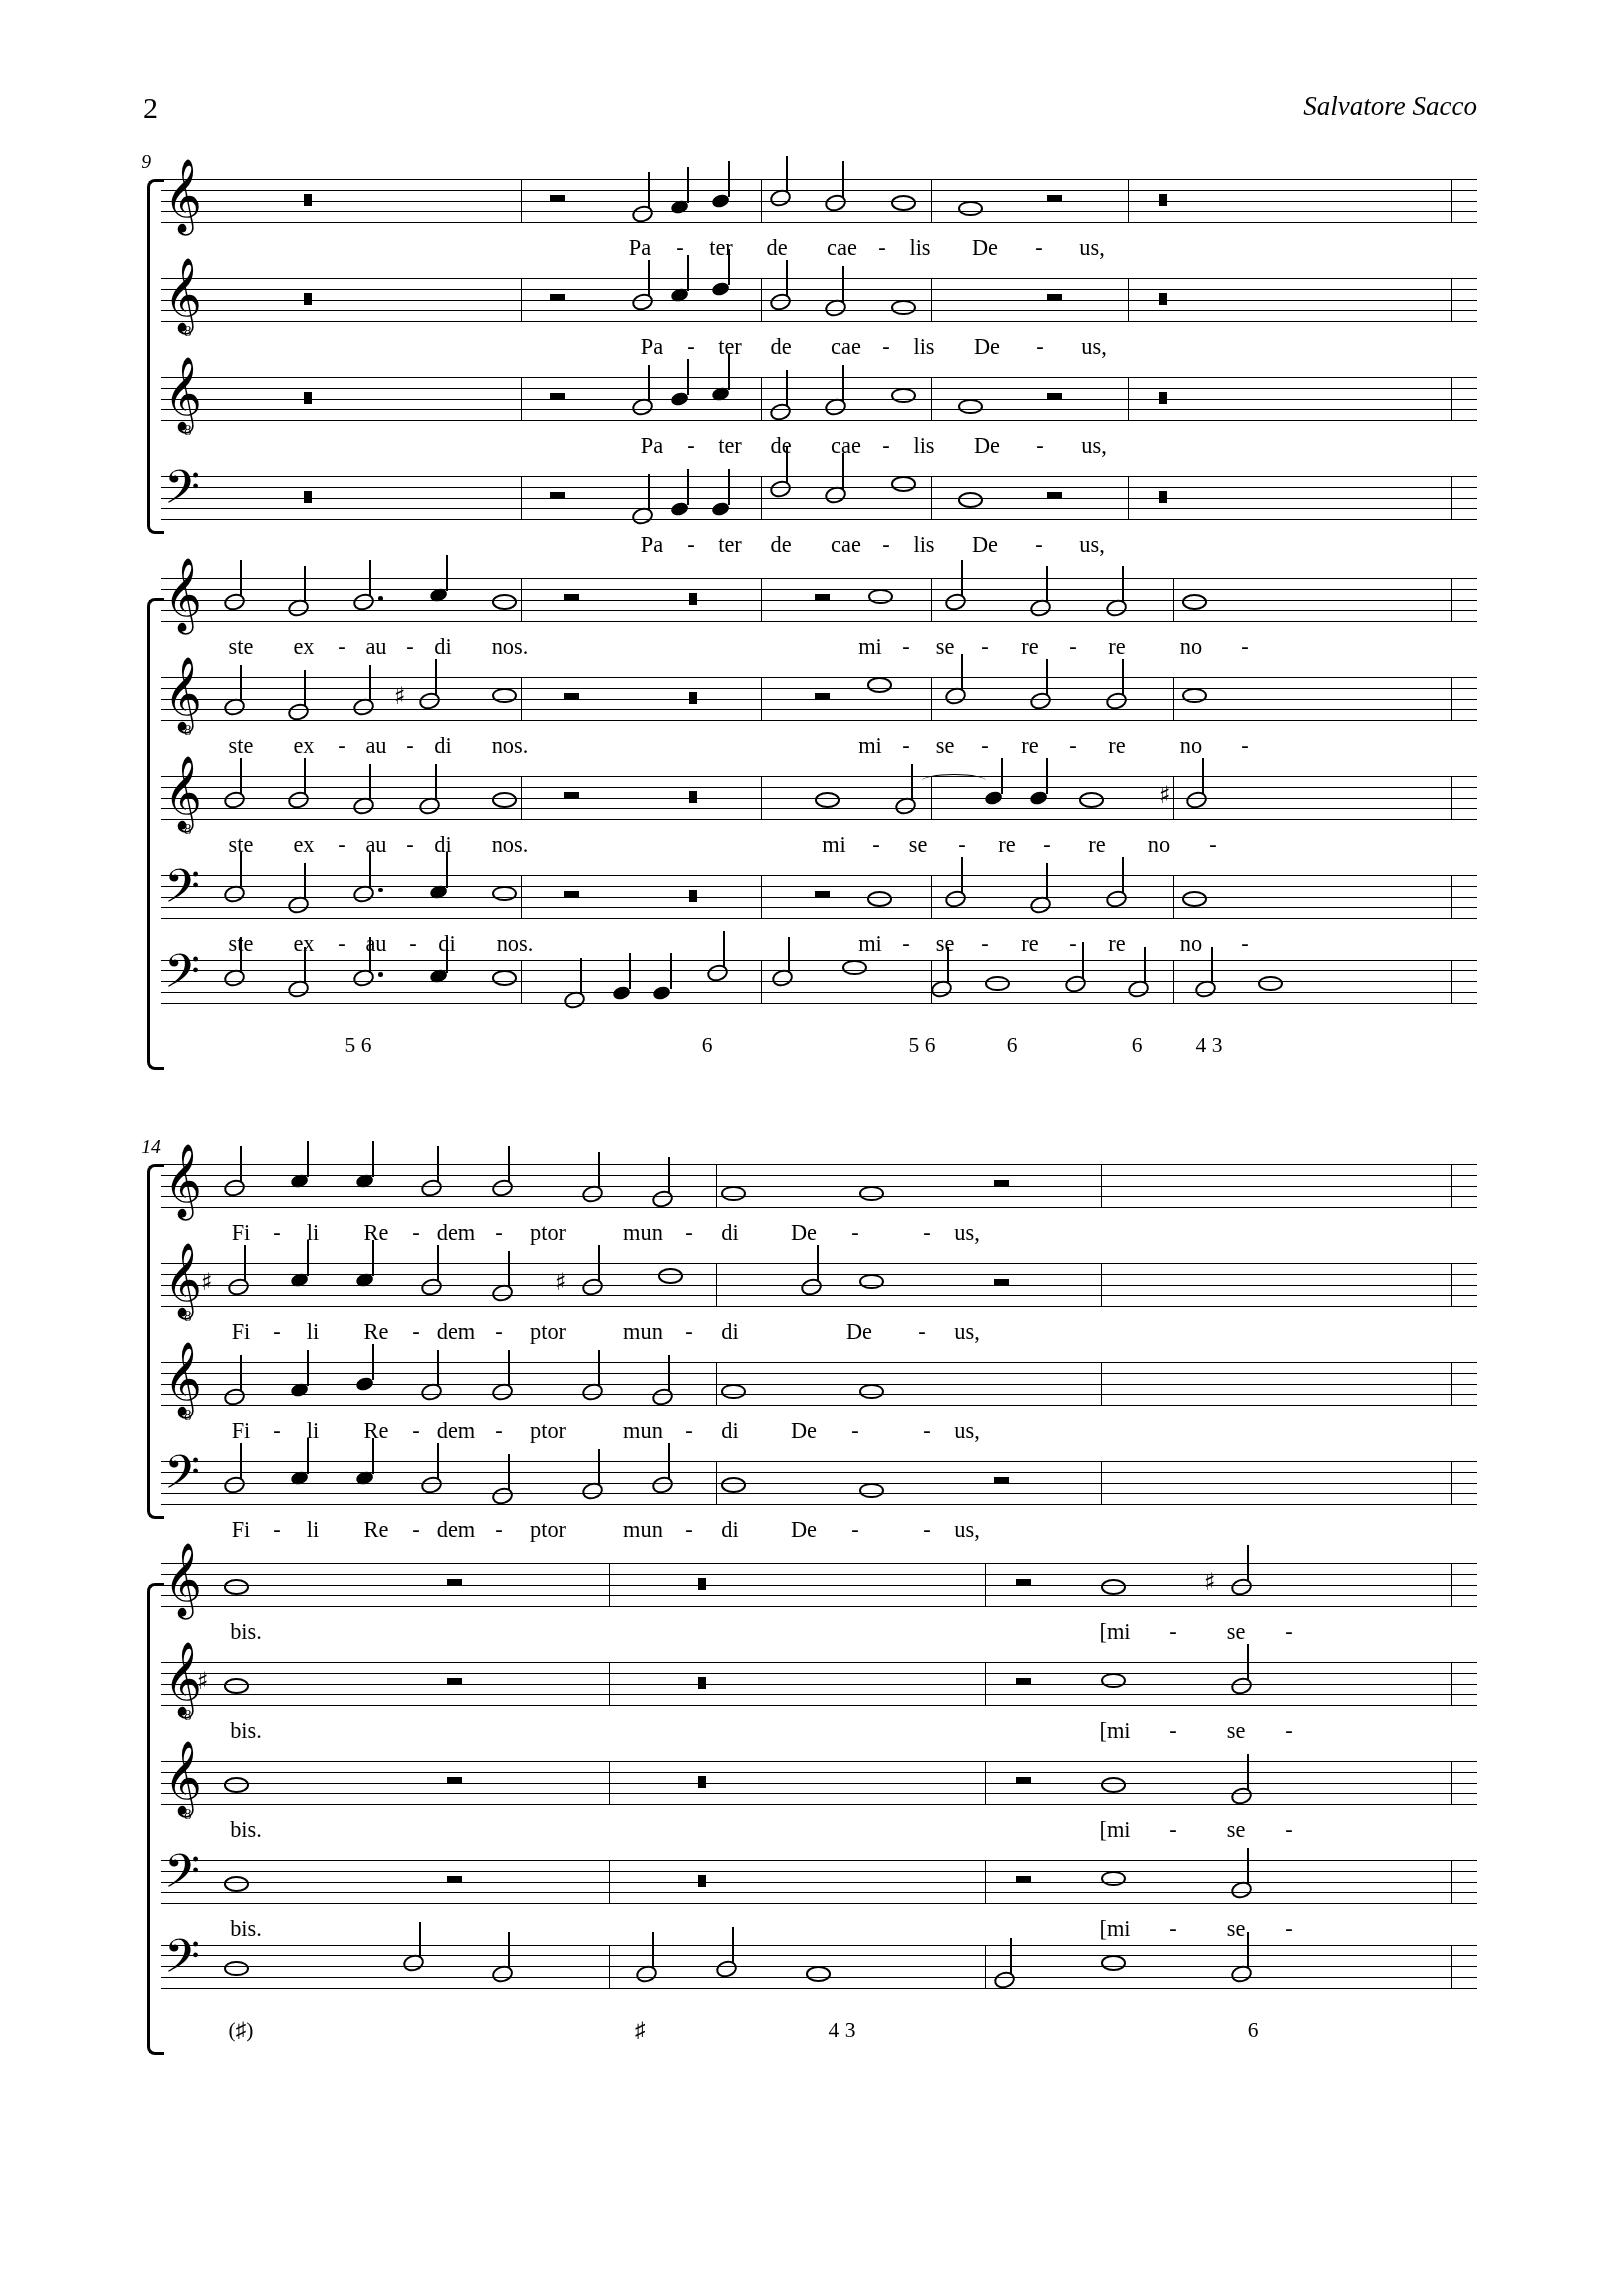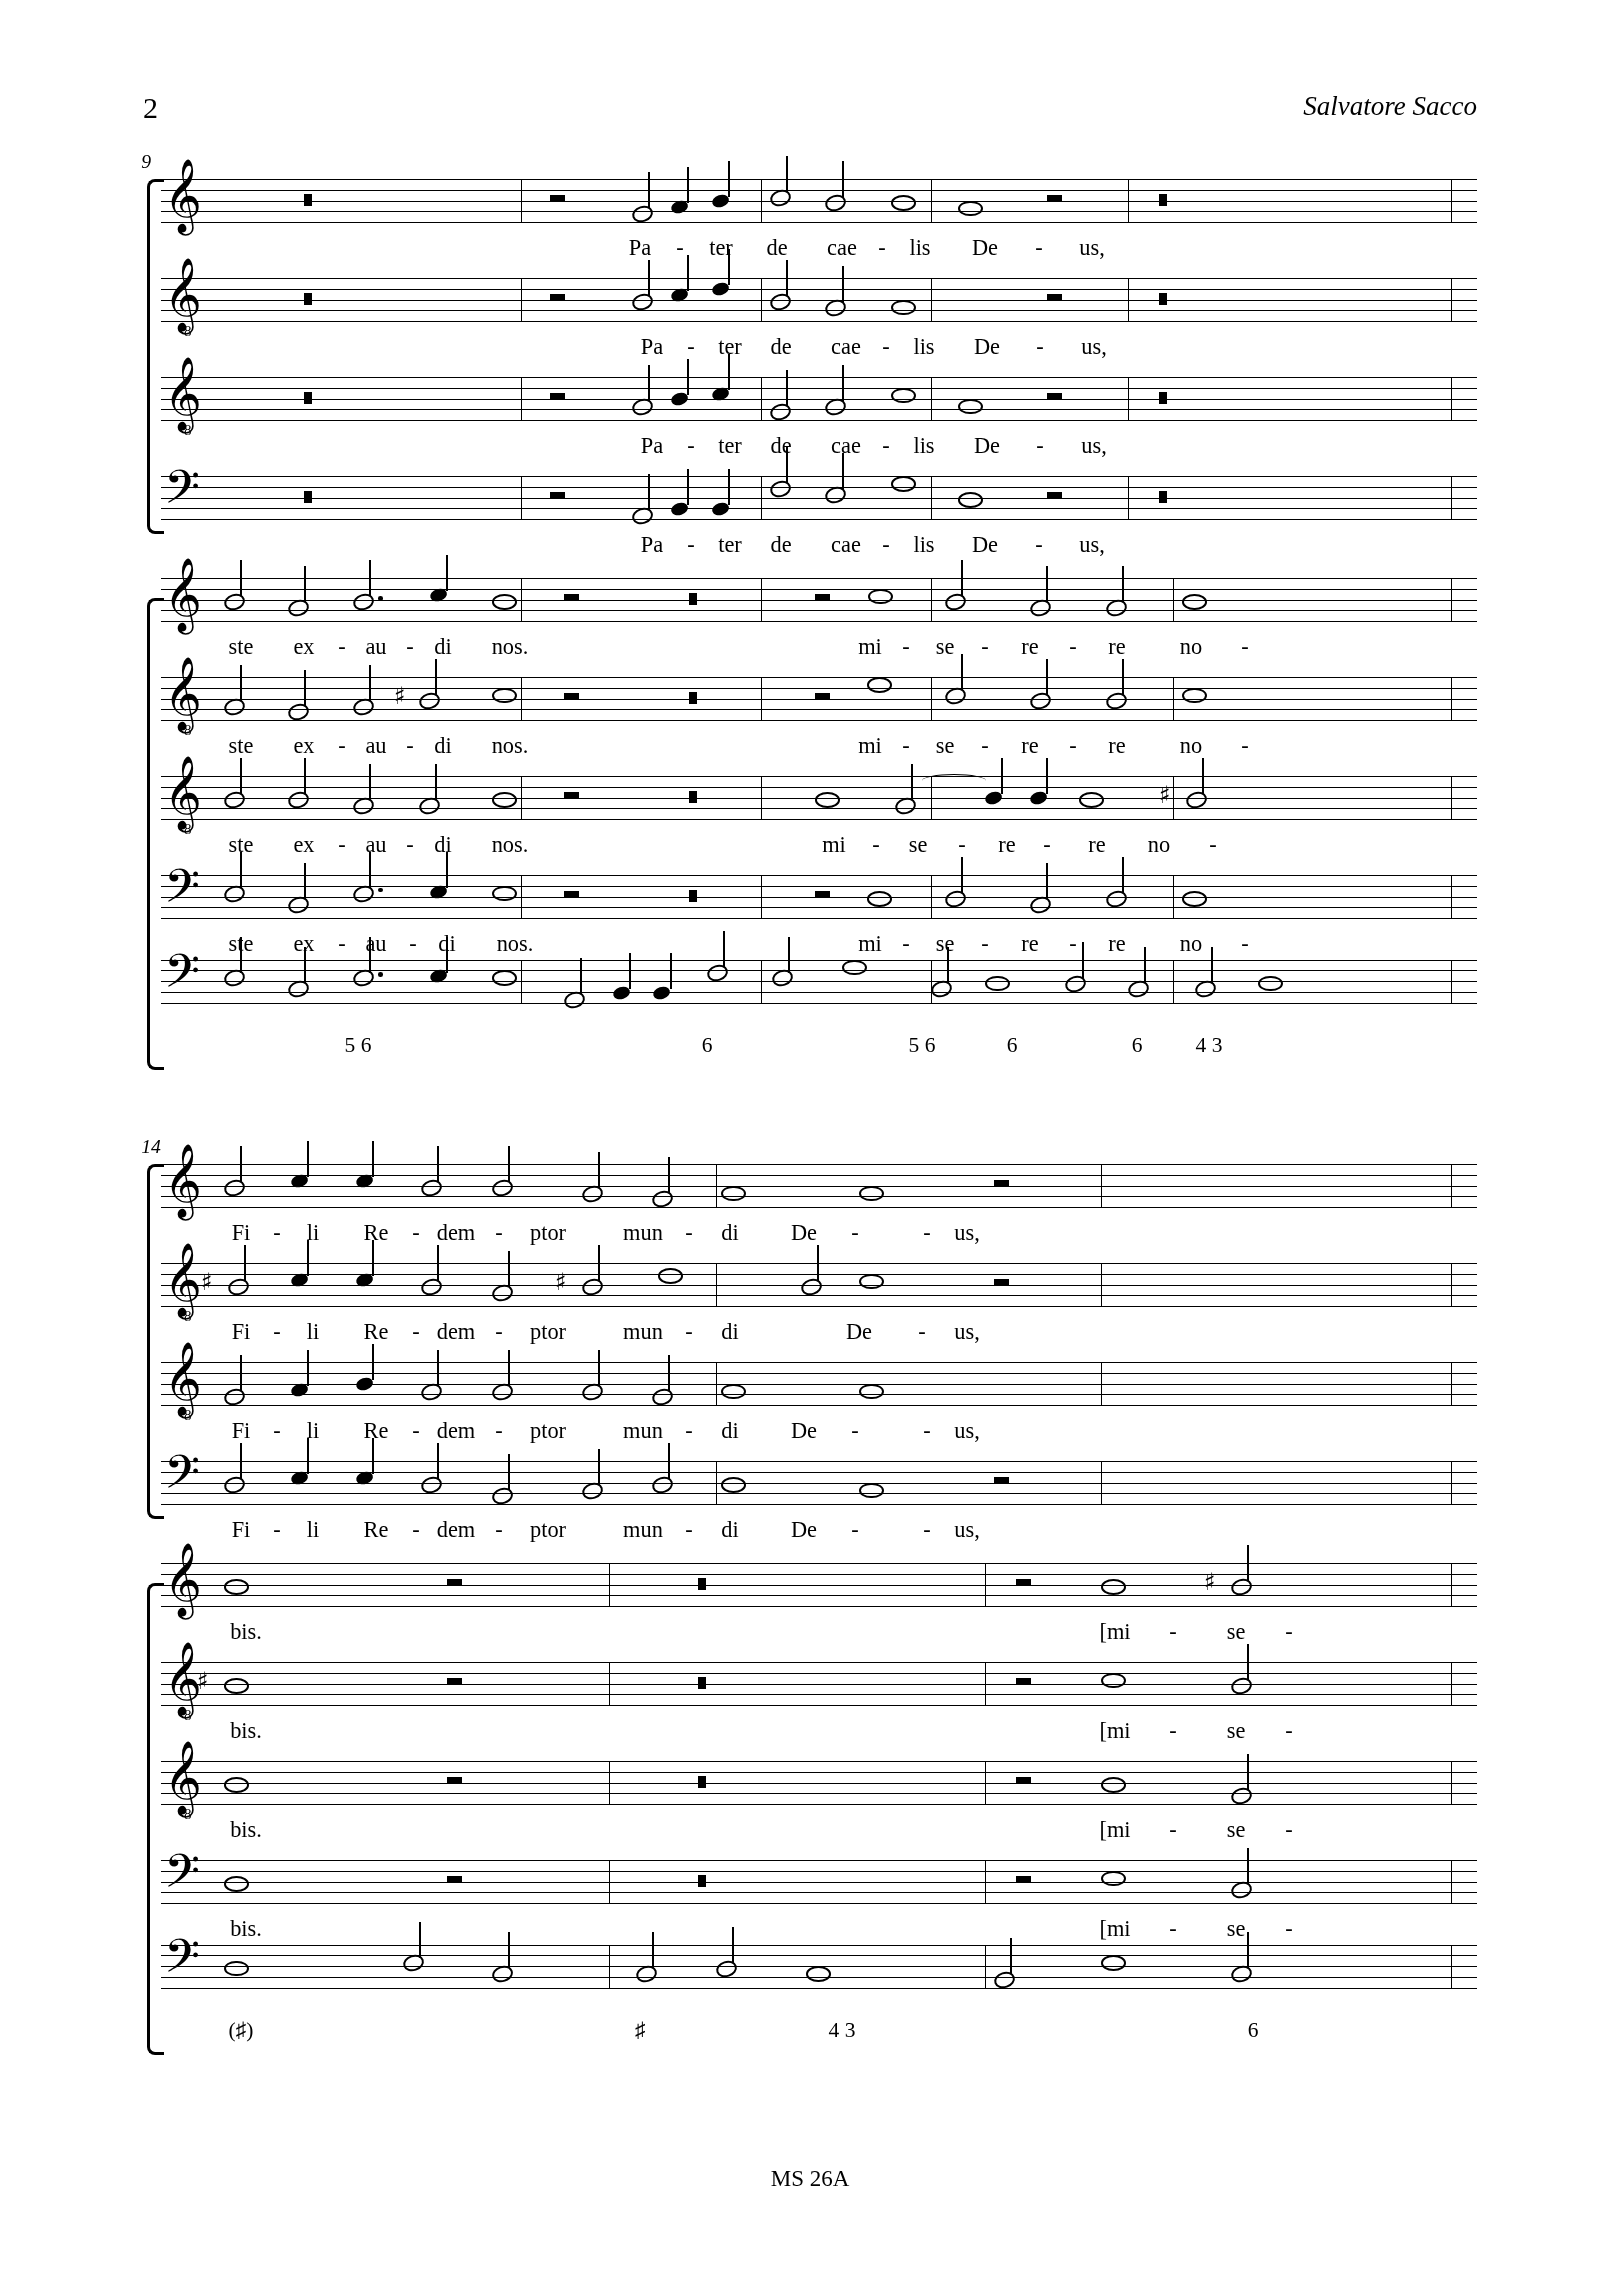--- a/index.html
+++ b/index.html
@@ -985,15 +985,14 @@
       <div class="nh whole" style="left:967px;top:10.7px;"></div>
       <div class="nh hollow" style="left:1097px;top:21.5px;"></div>
         <div class="stem" style="left:1113px;top:-12.5px;"></div>
       <div class="figure" style="left:107px;top:73px;">(♯)</div>
       <div class="figure" style="left:506px;top:73px;">♯</div>
       <div class="figure" style="left:708px;top:73px;">4 3</div>
       <div class="figure" style="left:1119px;top:73px;">6</div>
     </div>
   </div>
 
-  <div class="footer">MS 26A</div>
 </div>
 
 
 </body></html>

